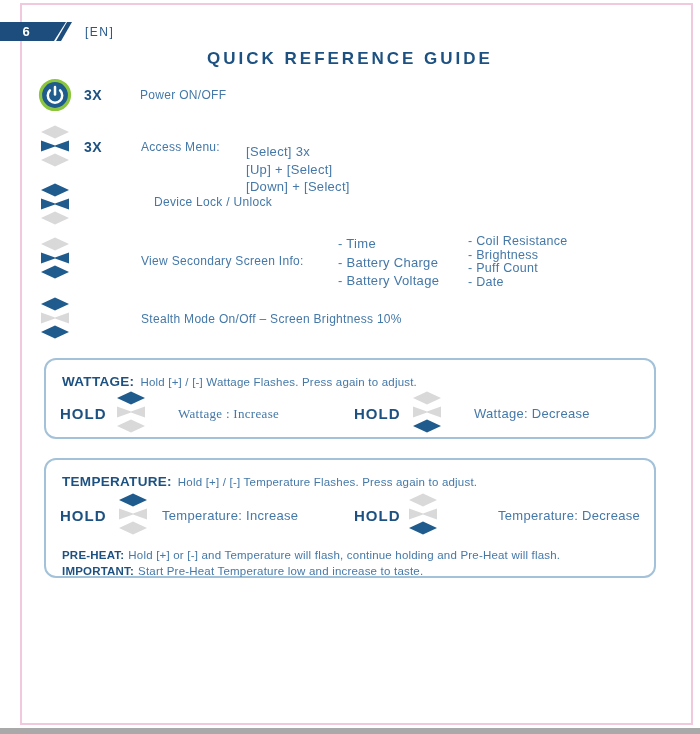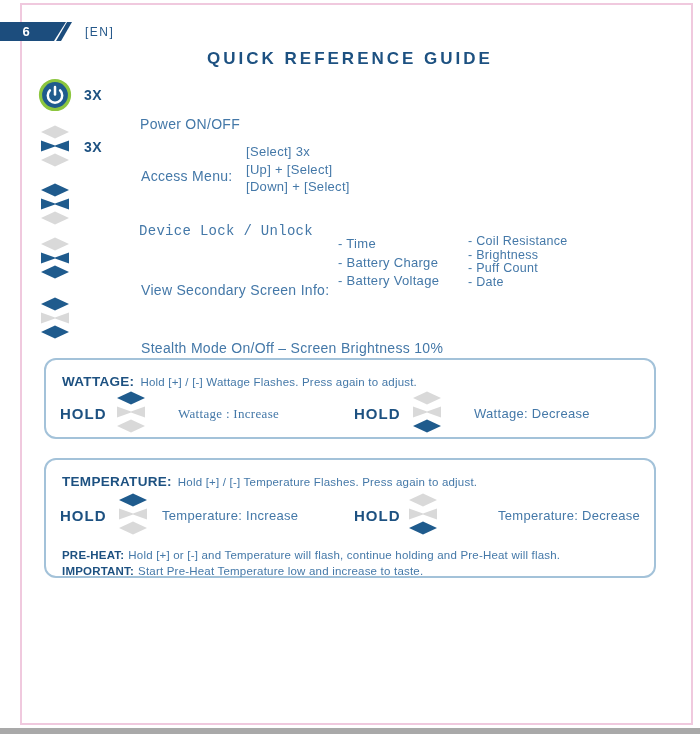--- a/index.html
+++ b/index.html
@@ -24,21 +24,21 @@
   .banner-stripe {
     position:absolute; left:67px; top:22px; width:5px; height:19px; background:#1c4d7d;
     transform:skewX(-30deg); transform-origin:top left;
   }
   .lang-tag { left:85px; top:25px; font-size:12px; letter-spacing:1.5px; color:#25588a; }
 
   .title {
     left:0; right:0; top:49px; text-align:center;
     font-size:17px; font-weight:bold; letter-spacing:3px; color:#1d5181;
   }
-  .body-text { color:#4478a8; font-size:14px; letter-spacing:0.3px;margin-top:28px; }
+  .body-text { color:#4478a8; font-size:12px; letter-spacing:0.3px; }
   .times { font-size:14px; font-weight:bold; color:#1d5181; letter-spacing:0.5px; }
   .menu-lines { font-size:13px; color:#4478a8; line-height:17.5px; letter-spacing:0.3px;margin-top:20px; }
   .info-col1 { font-size:13px; color:#4478a8; line-height:18.5px; letter-spacing:0.3px; }
   .info-col2 { font-size:12.5px; color:#4478a8; line-height:13.5px; letter-spacing:0.3px; }
 
   .box {
     position:absolute; left:44px; width:612px; box-sizing:border-box;
     border:2px solid #a3c2d9; border-radius:12px; background:#ffffff;
   }
   .box-heading b { font-size:13.5px; color:#1d5181; letter-spacing:0.3px; }
@@ -88,21 +88,21 @@
     <div>[Select] 3x</div>
     <div>[Up] + [Select]</div>
     <div>[Down] + [Select]</div>
   </div>
 
   <svg class="abs" style="left:40px; top:183px;" width="30" height="42" viewBox="0 0 30 42">
     <polygon class="seg-blue" points="1,7 15,0.5 29,7 15,13.5"></polygon>
     <polygon class="seg-blue" points="1,15.5 15,20.5 29,15.5 29,26.5 15,21.5 1,26.5"></polygon>
     <polygon class="seg-gray" points="1,35 15,28.5 29,35 15,41.5"></polygon>
   </svg>
-  <div class="abs body-text" style="left:139px; top:195px;font-family:Liberation Mono, monospace;">Device Lock / Unlock</div>
+  <div class="abs body-text" style="left:154px; top:195px;">Device Lock / Unlock</div>
 
   <svg class="abs" style="left:40px; top:237px;" width="30" height="42" viewBox="0 0 30 42">
     <polygon class="seg-gray" points="1,7 15,0.5 29,7 15,13.5"></polygon>
     <polygon class="seg-blue" points="1,15.5 15,20.5 29,15.5 29,26.5 15,21.5 1,26.5"></polygon>
     <polygon class="seg-blue" points="1,35 15,28.5 29,35 15,41.5"></polygon>
   </svg>
   <div class="abs body-text" style="left:141px; top:254px;">View Secondary Screen Info:</div>
   <div class="abs info-col1" style="left:338px; top:235px;">
     <div>- Time</div>
     <div>- Battery Charge</div>

